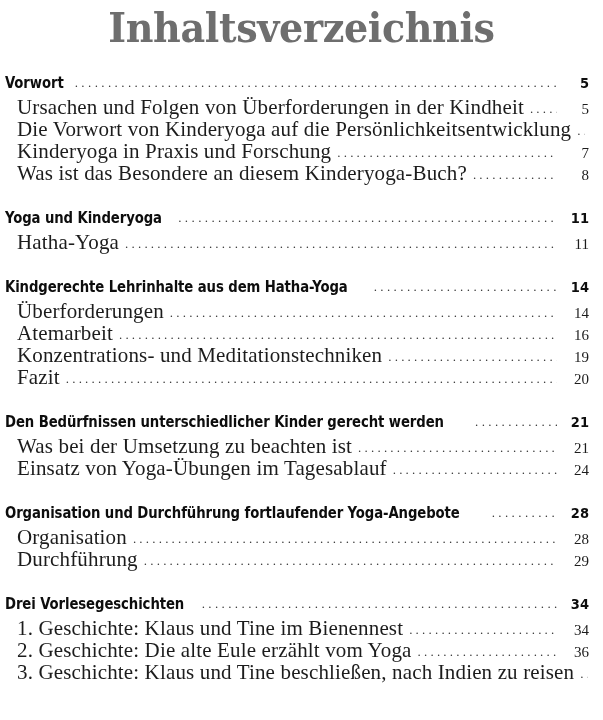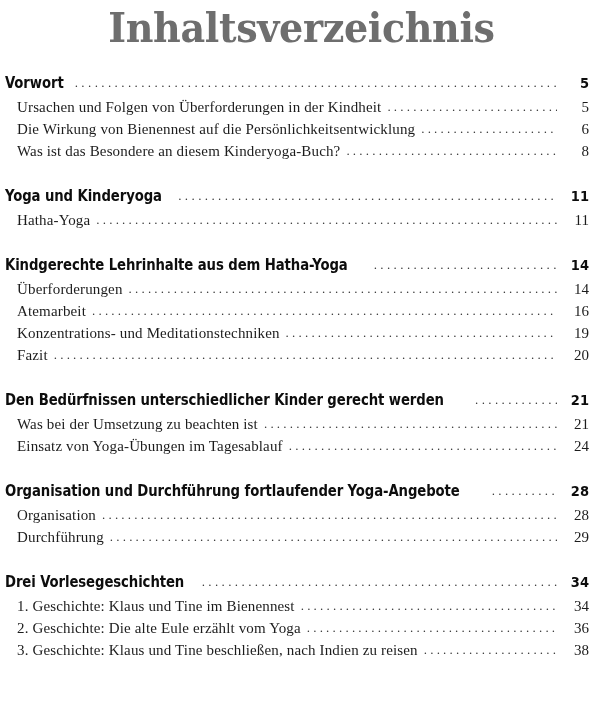--- a/index.html
+++ b/index.html
@@ -121,21 +121,21 @@
 
   
   .toc-row.entry {
     height: 22px;
     line-height: 22px;
     align-items: baseline;
     padding-left: 12px;
   }
   .toc-row.entry .row-label {
     font-family: "Liberation Serif", "DejaVu Serif", serif;
-    font-size: 15px;
+    font-size: 21px;
     color: #1c1c1c;
     letter-spacing: 0.15px;
   }
   .toc-row.entry .row-page {
     font-family: "Liberation Serif", "DejaVu Serif", serif;
     font-size: 15px;
     color: #1c1c1c;
   }
 </style>
 </head>
@@ -151,25 +151,30 @@
           <span class="row-label">Vorwort</span>
           <span class="leader"></span>
           <span class="row-page">5</span>
         </div>
         <div class="toc-row entry">
           <span class="row-label">Ursachen und Folgen von Überforderungen in der Kindheit</span>
           <span class="leader"></span>
           <span class="row-page">5</span>
         </div>
         <div class="toc-row entry">
-          <span class="row-label">Die Wirkung von Bienennest auf die Persönlichkeitsentwicklung</span>
+          <span class="row-label">Die Vorwort von Kinderyoga auf die Persönlichkeitsentwicklung</span>
           <span class="leader"></span>
           <span class="row-page">6</span>
         </div>
         <div class="toc-row entry">
+          <span class="row-label">Kinderyoga in Praxis und Forschung</span>
+          <span class="leader"></span>
+          <span class="row-page">7</span>
+        </div>
+        <div class="toc-row entry">
           <span class="row-label">Was ist das Besondere an diesem Kinderyoga-Buch?</span>
           <span class="leader"></span>
           <span class="row-page">8</span>
         </div>
       </div>
       <div class="toc-section">
         <div class="toc-row heading">
           <span class="row-label">Yoga und Kinderyoga</span>
           <span class="leader"></span>
           <span class="row-page">11</span>

